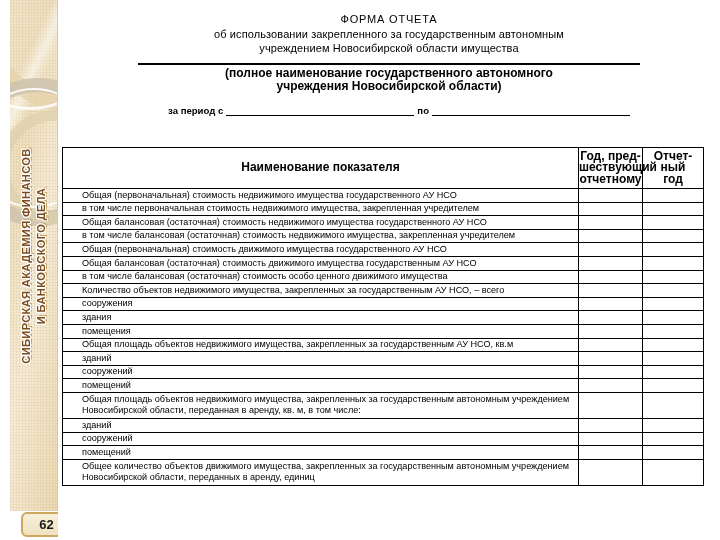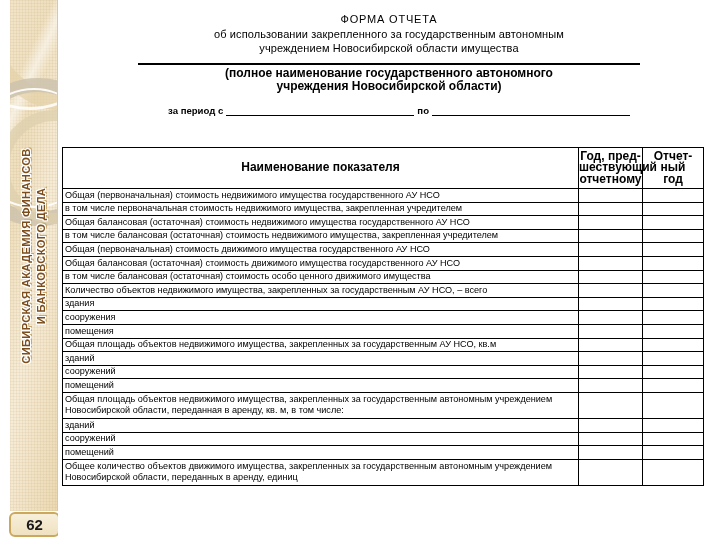--- a/index.html
+++ b/index.html
@@ -67,33 +67,33 @@
        0 1px 0 #ffffff, 0 -1px 0 #ffffff,
        1px 1px 0 #ffffff, -1px -1px 0 #ffffff,
        1px -1px 0 #ffffff, -1px 1px 0 #ffffff,
        2px 2px 0 #c8a86f;
   }
   #sidebar-title .l2 { display:block; }
 
   
   #page-number-box {
     position: absolute;
-    left: 9px;
+    left: 21px;
     top: 512px;
     width: 51px;
     height: 25px;
     box-sizing: border-box;
     background: linear-gradient(180deg,#f7efda 0%, #f0e2c0 100%);
     border: 2px solid #caa95f;
     border-radius: 6px;
     display: flex;
     align-items: center;
     justify-content: center;
     color: #1a1a1a;
-    font-size: 15px;
+    font-size: 13px;
     font-weight: bold;
     font-family: "Liberation Sans", sans-serif;
   }
 
   
   #doc {
     position: absolute;
     left: 58px;
     top: 0;
     width: 662px;
@@ -166,21 +166,21 @@
     font-weight: bold;
     text-align: center;
     line-height: 11.4px;
     height: 40px;
     color:#000;
   }
   #report-table td.label {
     font-size: 9.1px;
     line-height: 11.2px;
     text-align: left;
-    padding: 0 2px 0 2px;
+    padding: 0 2px 0 19px;
     height: 12.6px;
     color:#000;
     white-space: nowrap;
     overflow: hidden;
   }
   #report-table td.label.two-line {
     height: 25px;
     white-space: normal;
   }
   #report-table td.val { height: 12.6px; }
@@ -271,41 +271,41 @@
           <td class="label">в том числе балансовая (остаточная) стоимость недвижимого имущества, закрепленная учредителем</td>
           <td class="val"></td>
           <td class="val"></td>
         </tr>
         <tr>
           <td class="label">Общая (первоначальная) стоимость движимого имущества государственного АУ НСО</td>
           <td class="val"></td>
           <td class="val"></td>
         </tr>
         <tr>
-          <td class="label">Общая балансовая (остаточная) стоимость движимого имущества государственного АУ НСО</td>
+          <td class="label">Общая балансовая (остаточная) стоимость движимого имущества государственным АУ НСО</td>
           <td class="val"></td>
           <td class="val"></td>
         </tr>
         <tr>
           <td class="label">в том числе балансовая (остаточная) стоимость особо ценного движимого имущества</td>
           <td class="val"></td>
           <td class="val"></td>
         </tr>
         <tr>
           <td class="label">Количество объектов недвижимого имущества,  закрепленных за государственным АУ НСО, – всего</td>
           <td class="val"></td>
           <td class="val"></td>
         </tr>
         <tr>
+          <td class="label">сооружения</td>
+          <td class="val"></td>
+          <td class="val"></td>
+        </tr>
+        <tr>
           <td class="label">здания</td>
-          <td class="val"></td>
-          <td class="val"></td>
-        </tr>
-        <tr>
-          <td class="label">сооружения</td>
           <td class="val"></td>
           <td class="val"></td>
         </tr>
         <tr>
           <td class="label">помещения</td>
           <td class="val"></td>
           <td class="val"></td>
         </tr>
         <tr>
           <td class="label">Общая площадь объектов недвижимого имущества, закрепленных за государственным АУ НСО, кв.м</td>

